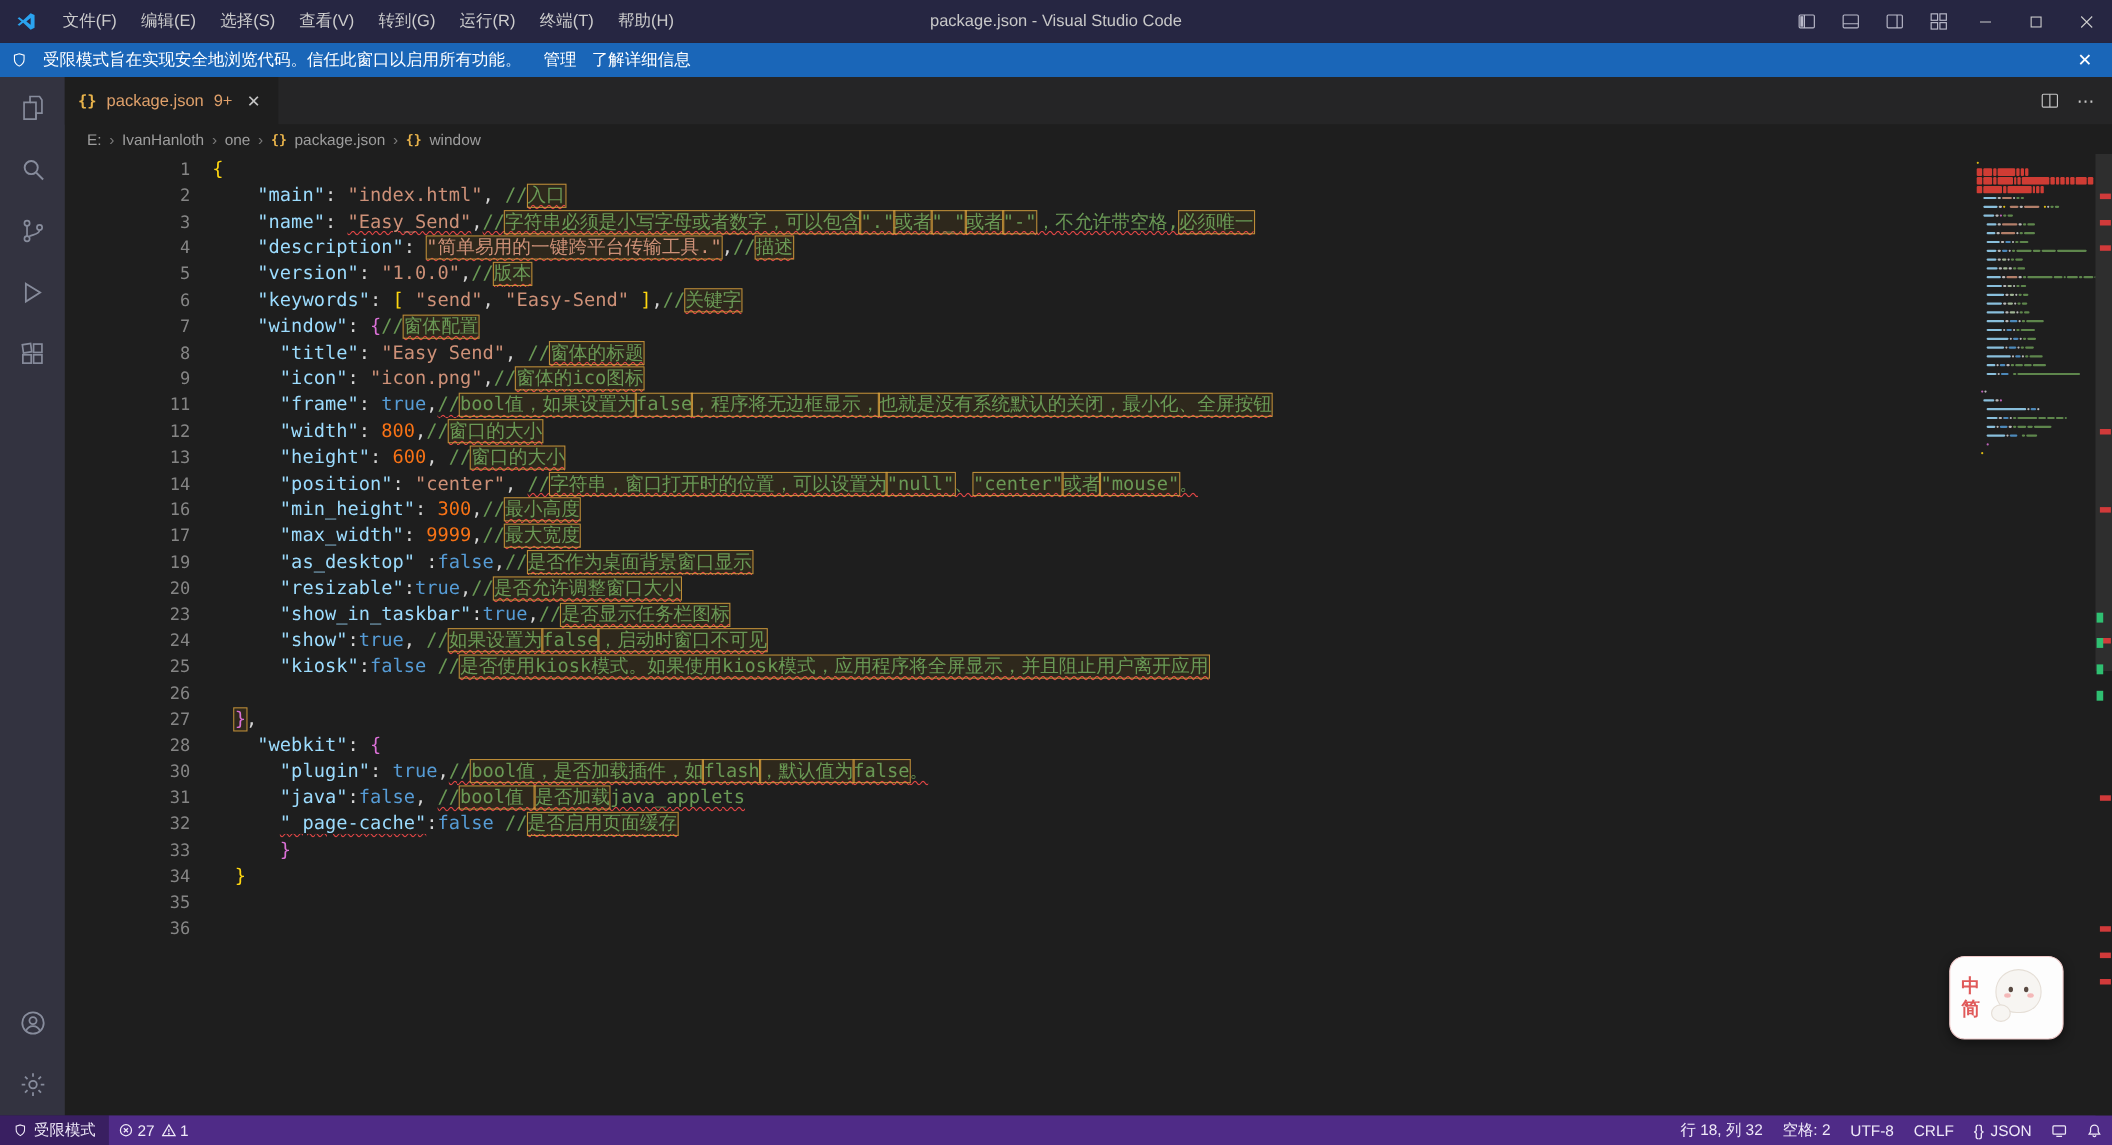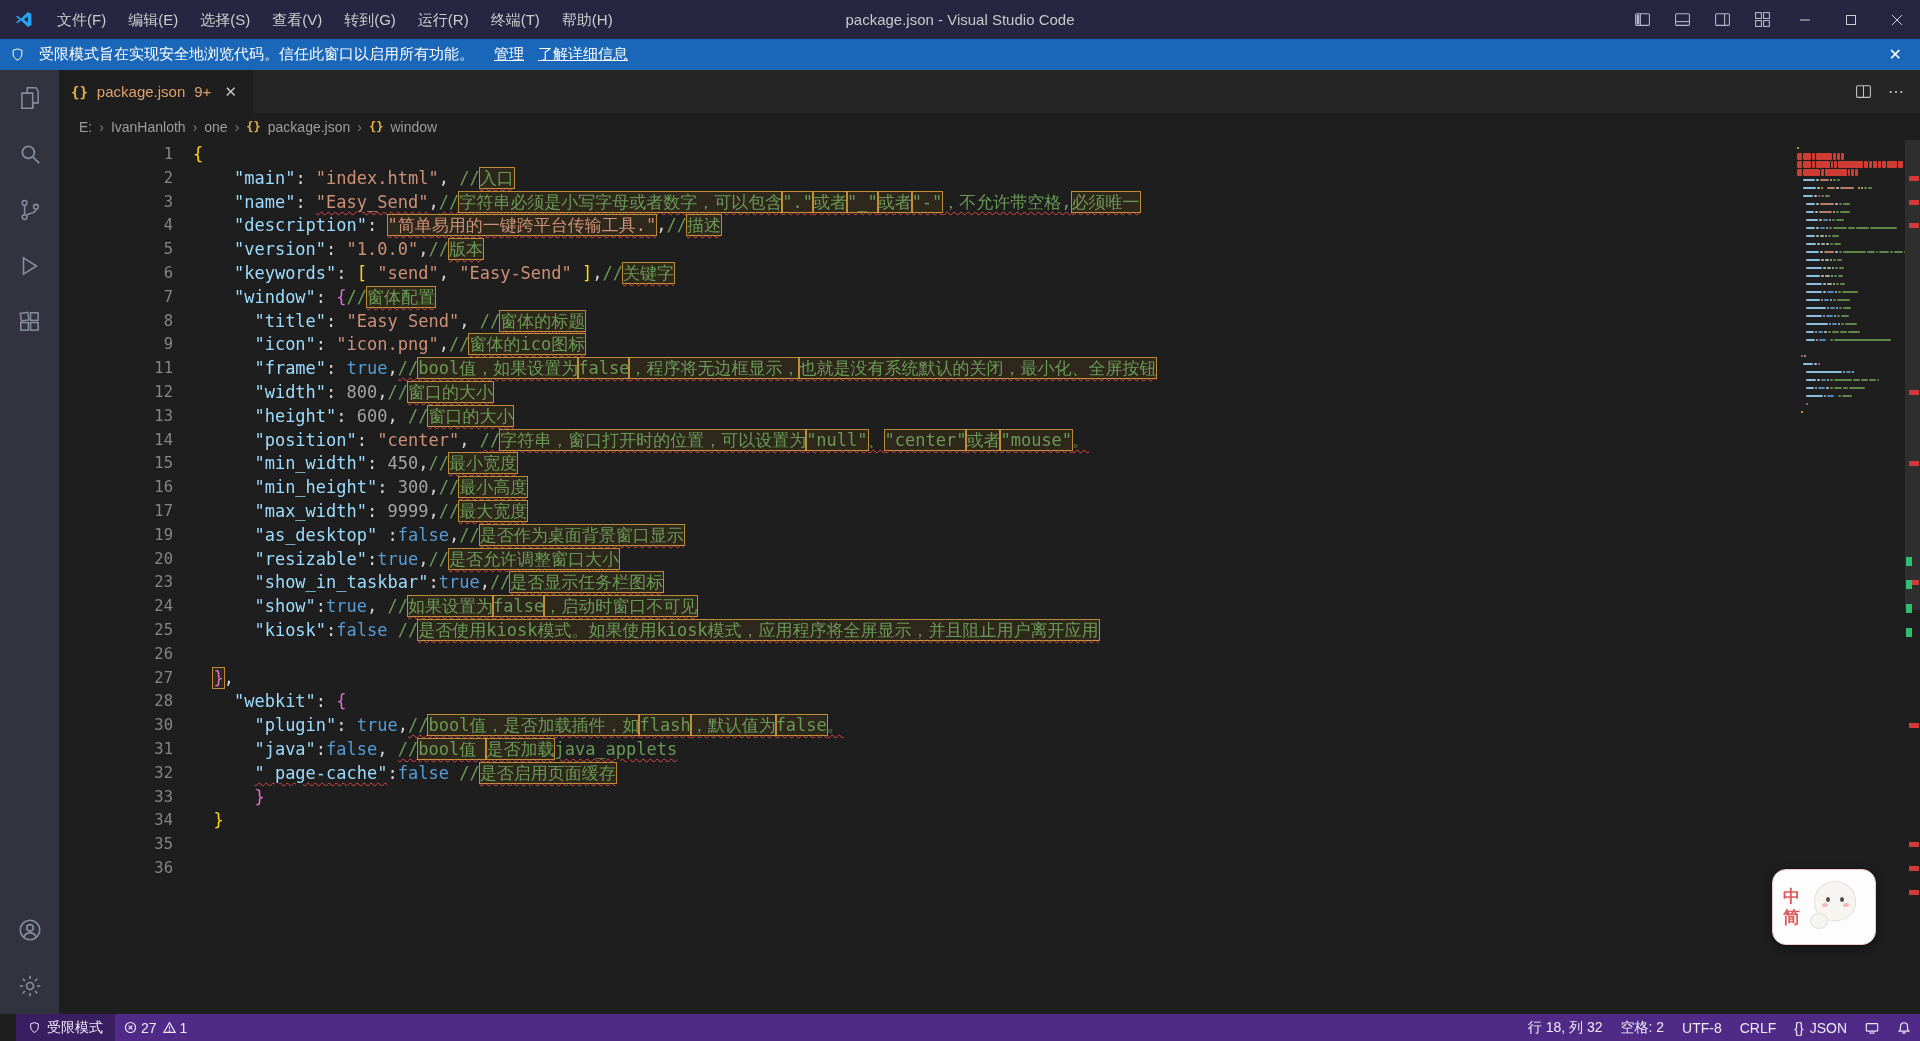--- a/index.html
+++ b/index.html
@@ -12,21 +12,21 @@
 .menus{display:flex;z-index:2;}
 .menu-item{padding:0 11px;line-height:39px;cursor:default;}
 .tb-title{position:absolute;left:0;right:0;text-align:center;color:#c8c8c8;pointer-events:none;}
 .tb-right{margin-left:auto;display:flex;align-items:center;z-index:2;}
 .layout-btn{width:40px;height:39px;display:flex;align-items:center;justify-content:center;color:#b9b9c9;}
 .wc{width:46px;height:39px;display:flex;align-items:center;justify-content:center;color:#cccccc;font-size:15px;}
 
 
 .banner{height:31px;flex:0 0 31px;background:#1a66b8;display:flex;align-items:center;color:#ffffff;font-size:15px;padding:0 10px;gap:14px;}
 .banner .msg{margin-right:6px;}
-.banner a{color:#ffffff;text-decoration:underline;cursor:pointer;}
+.banner a{color:#ffffff;cursor:pointer;}
 .banner .spacer{flex:1;}
 .banner .bn-close{cursor:pointer;font-size:16px;padding:0 8px;}
 
 
 .main{flex:1;display:flex;min-height:0;}
 .activitybar{width:59px;flex:0 0 59px;background:#333340;display:flex;flex-direction:column;align-items:center;}
 .ab-icon{width:59px;height:56px;display:flex;align-items:center;justify-content:center;color:#9da3b4;opacity:.8;cursor:pointer;}
 .ab-bottom{margin-top:auto;display:flex;flex-direction:column;align-items:center;}
 
 .editor{flex:1;display:flex;flex-direction:column;min-width:0;background:#1e1e1e;}
@@ -49,42 +49,42 @@
 
 .code-area{flex:1;position:relative;overflow:hidden;font-family:"DejaVu Sans Mono",monospace;font-size:17px;}
 .lines{position:absolute;top:3px;left:0;right:130px;}
 .line{display:flex;height:23.8px;line-height:23.8px;white-space:pre;}
 .line.current{box-shadow:inset 0 1px 0 #3e3e3e, inset 0 -1px 0 #3e3e3e;}
 .line.current .ln{color:#c6c6c6;}
 .ln{flex:0 0 134px;width:134px;text-align:right;padding-right:20px;color:#858585;font-size:15.5px;}
 .lc{flex:1;color:#d4d4d4;}
 .k{color:#9cdcfe;}
 .s{color:#ce9178;}
-.n{color:#a3a3a3;}
+.n{color:#f97316;}
 .b{color:#569cd6;}
 .p{color:#d4d4d4;}
 .c{color:#6a9955;}
 .br1{color:#ffd710;}
 .br2{color:#da70d6;}
 .box{outline:1px solid rgba(216,160,60,.85);outline-offset:0;background:rgba(130,95,20,.16);}
 .sq{text-decoration-line:underline;text-decoration-style:wavy;text-decoration-color:#e04545;text-decoration-thickness:1px;text-underline-offset:3px;}
 .caret{display:inline-block;width:2px;height:19px;background:#d8d8d8;vertical-align:-3px;}
 
 
 .minimap{position:absolute;top:4px;right:15px;width:112px;}
 .mrow{height:8px;display:flex;align-items:center;padding-left:4px;overflow:hidden;}
 .mseg{height:2.5px;margin-right:1px;border-radius:1px;opacity:.85;flex:0 0 auto;}
 .mrow.err .mseg{background:#cf3c34 !important;height:7px;opacity:1;}
 .overview{position:absolute;top:0;right:0;bottom:0;width:15px;background:#1e1e1e;}
 .ov-thumb{position:absolute;left:0;right:0;top:0;height:470px;background:rgba(121,121,121,.18);}
 .ov-err{position:absolute;right:1px;width:10px;height:5px;background:#d13a3a;}
 .ov-green{position:absolute;left:1px;width:6px;height:9px;background:#2fbf71;}
 
 
-.statusbar{height:27px;flex:0 0 27px;background:#4f2b87;color:#efe9f8;display:flex;align-items:center;font-size:14px;margin-left:16px;}
+.statusbar{height:27px;flex:0 0 27px;background:#4f2b87;color:#efe9f8;display:flex;align-items:center;font-size:14px;}
 .sb-item{display:flex;align-items:center;gap:6px;padding:0 9px;height:27px;cursor:pointer;white-space:nowrap;}
 .sb-restricted{background:rgba(0,0,0,.28);padding:0 12px;}
 .sb-right{margin-left:auto;display:flex;align-items:center;}
 .sb-count{display:flex;align-items:center;gap:4px;}
 
 
 .ime{position:absolute;right:44px;bottom:96px;width:104px;height:76px;background:#fdfdfd;border:1px solid #f0c9c9;border-radius:14px;box-shadow:0 3px 10px rgba(0,0,0,.45);display:flex;align-items:center;padding:0 10px;gap:8px;z-index:9;}
 .ime-ch{display:flex;flex-direction:column;align-items:center;color:#e05a5a;font-size:17px;line-height:21px;font-weight:bold;}
 .mascot{position:relative;width:52px;height:56px;}
 .mascot .head{position:absolute;left:6px;top:2px;width:42px;height:40px;background:#f7f5f2;border:1px solid #e5ded6;border-radius:50% 50% 46% 46%;}
@@ -272,21 +272,20 @@
             <div class="line"><span class="ln">4</span><span class="lc"><span>    </span><span class="k">"description"</span><span class="p">: </span><span class="s box sq">"简单易用的一键跨平台传输工具."</span><span class="p">,</span><span class="c">//</span><span class="c box sq">描述</span></span></div>
             <div class="line"><span class="ln">5</span><span class="lc"><span>    </span><span class="k">"version"</span><span class="p">: </span><span class="s">"1.0.0"</span><span class="p">,</span><span class="c">//</span><span class="c box sq">版本</span></span></div>
             <div class="line"><span class="ln">6</span><span class="lc"><span>    </span><span class="k">"keywords"</span><span class="p">: </span><span class="br1">[</span><span class="p"> </span><span class="s">"send"</span><span class="p">, </span><span class="s">"Easy-Send"</span><span class="p"> </span><span class="br1">]</span><span class="p">,</span><span class="c">//</span><span class="c box sq">关键字</span></span></div>
             <div class="line"><span class="ln">7</span><span class="lc"><span>    </span><span class="k">"window"</span><span class="p">: </span><span class="br2">{</span><span class="c">//</span><span class="c box sq">窗体配置</span></span></div>
             <div class="line"><span class="ln">8</span><span class="lc"><span>      </span><span class="k">"title"</span><span class="p">: </span><span class="s">"Easy Send"</span><span class="p">, </span><span class="c">//</span><span class="c box sq">窗体的标题</span></span></div>
             <div class="line"><span class="ln">9</span><span class="lc"><span>      </span><span class="k">"icon"</span><span class="p">: </span><span class="s">"icon.png"</span><span class="p">,</span><span class="c">//</span><span class="c box sq">窗体的ico图标</span></span></div>
             <div class="line"><span class="ln">11</span><span class="lc"><span>      </span><span class="k">"frame"</span><span class="p">: </span><span class="b">true</span><span class="p">,</span><span class="c sq">//</span><span class="c box sq">bool值，如果设置为</span><span class="c box sq">false</span><span class="c box sq">，程序将无边框显示，</span><span class="c box sq">也就是没有系统默认的关闭，最小化、全屏按钮</span></span></div>
             <div class="line"><span class="ln">12</span><span class="lc"><span>      </span><span class="k">"width"</span><span class="p">: </span><span class="n">800</span><span class="p">,</span><span class="c">//</span><span class="c box sq">窗口的大小</span></span></div>
             <div class="line"><span class="ln">13</span><span class="lc"><span>      </span><span class="k">"height"</span><span class="p">: </span><span class="n">600</span><span class="p">, </span><span class="c">//</span><span class="c box sq">窗口的大小</span></span></div>
             <div class="line"><span class="ln">14</span><span class="lc"><span>      </span><span class="k">"position"</span><span class="p">: </span><span class="s">"center"</span><span class="p">, </span><span class="c sq">//</span><span class="c box sq">字符串，窗口打开时的位置，可以设置为</span><span class="c box sq">"null"</span><span class="c sq">、</span><span class="c box sq">"center"</span><span class="c box sq">或者</span><span class="c box sq">"mouse"</span><span class="c sq">。</span></span></div>
-            <div class="line"><span class="ln">15</span><span class="lc"><span>      </span><span class="k">"min_width"</span><span class="p">: </span><span class="n">450</span><span class="p">,</span><span class="c">//</span><span class="c box sq">最小宽度</span></span></div>
             <div class="line"><span class="ln">16</span><span class="lc"><span>      </span><span class="k">"min_height"</span><span class="p">: </span><span class="n">300</span><span class="p">,</span><span class="c">//</span><span class="c box sq">最小高度</span></span></div>
             <div class="line"><span class="ln">17</span><span class="lc"><span>      </span><span class="k">"max_width"</span><span class="p">: </span><span class="n">9999</span><span class="p">,</span><span class="c">//</span><span class="c box sq">最大宽度</span></span></div>
             <div class="line"><span class="ln">19</span><span class="lc"><span>      </span><span class="k">"as_desktop"</span><span class="p"> :</span><span class="b">false</span><span class="p">,</span><span class="c">//</span><span class="c box sq">是否作为桌面背景窗口显示</span></span></div>
             <div class="line"><span class="ln">20</span><span class="lc"><span>      </span><span class="k">"resizable"</span><span class="p">:</span><span class="b">true</span><span class="p">,</span><span class="c">//</span><span class="c box sq">是否允许调整窗口大小</span></span></div>
             <div class="line"><span class="ln">23</span><span class="lc"><span>      </span><span class="k">"show_in_taskbar"</span><span class="p">:</span><span class="b">true</span><span class="p">,</span><span class="c">//</span><span class="c box sq">是否显示任务栏图标</span></span></div>
             <div class="line"><span class="ln">24</span><span class="lc"><span>      </span><span class="k">"show"</span><span class="p">:</span><span class="b">true</span><span class="p">, </span><span class="c">//</span><span class="c box sq">如果设置为</span><span class="c box sq">false</span><span class="c box sq">，启动时窗口不可见</span></span></div>
             <div class="line"><span class="ln">25</span><span class="lc"><span>      </span><span class="k">"kiosk"</span><span class="p">:</span><span class="b">false</span><span class="p"> </span><span class="c">//</span><span class="c box sq">是否使用kiosk模式。如果使用kiosk模式，应用程序将全屏显示，并且阻止用户离开应用</span></span></div>
             <div class="line"><span class="ln">26</span><span class="lc"></span></div>
             <div class="line"><span class="ln">27</span><span class="lc"><span>  </span><span class="br2 box">}</span><span class="p">,</span></span></div>
             <div class="line"><span class="ln">28</span><span class="lc"><span>    </span><span class="k">"webkit"</span><span class="p">: </span><span class="br2">{</span></span></div>

